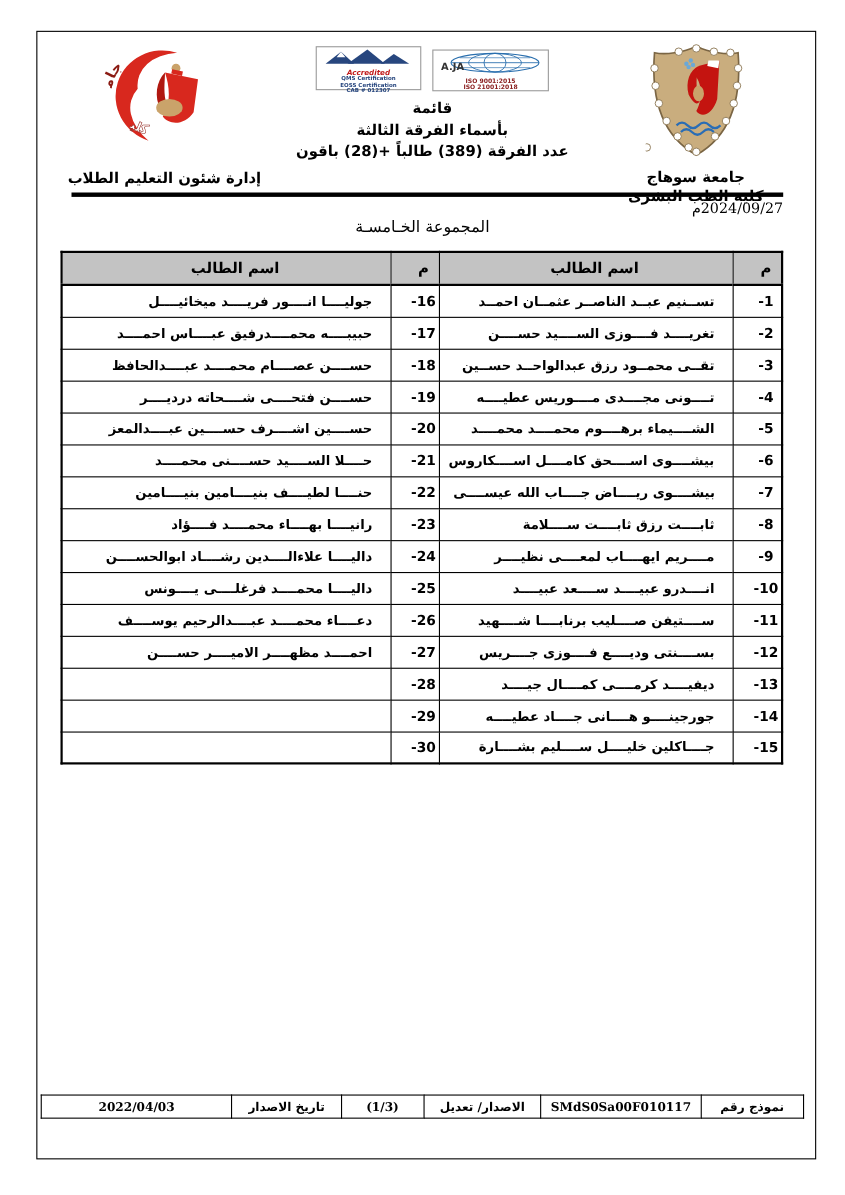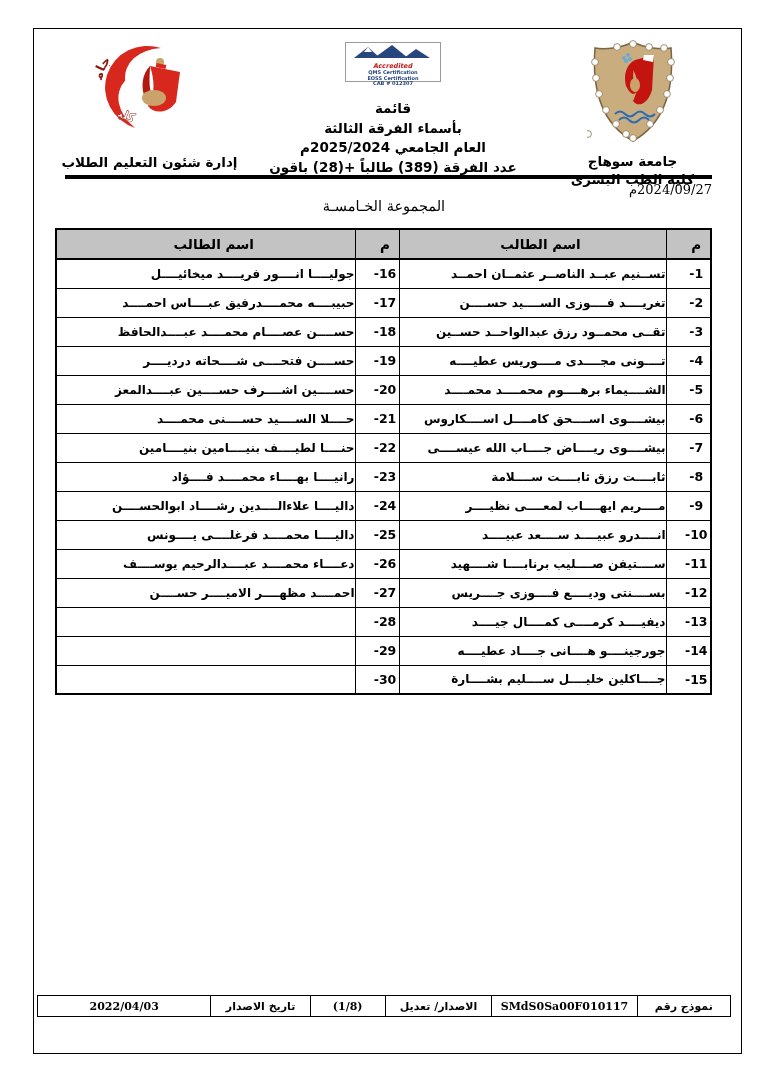--- a/index.html
+++ b/index.html
@@ -16,21 +16,21 @@
   .hdr-right { position:absolute; top:38px; right:48px; width:175px; text-align:center; }
   .hdr-right .uni-lines { margin-top:2px; font-weight:bold; font-size:13.5px; line-height:18px; }
   .hdr-center { position:absolute; top:42px; left:268px; width:250px; text-align:center; }
   .certs { display:flex; justify-content:center; align-items:flex-start; gap:10px; direction:ltr; }
   .cert-box { background:#fff; border:1px solid #9a9a9a; padding:1px 3px; text-align:center; }
   .cert-box.egac { width:96px; height:40px; }
   .cert-box.aja  { width:106px; height:38px; margin-top:3px; }
   .cert-tiny { font-size:5px; line-height:5.5px; font-weight:bold; color:#27467e; white-space:nowrap; direction:ltr; }
   .cert-acc { font-size:6.5px; line-height:7px; font-weight:bold; color:#c01818; font-style:italic; direction:ltr;}
   .cert-iso { font-size:5.5px; line-height:6px; font-weight:bold; color:#8b2020; white-space:nowrap; direction:ltr;}
-  .title-lines { margin-top:17px; font-weight:bold; font-size:13.5px; line-height:19.5px; }
+  .title-lines { margin-top:7px; font-weight:bold; font-size:13.5px; line-height:19.5px; }
   .hdr-left { position:absolute; top:40px; left:52px; width:195px; text-align:center; }
   .hdr-left .caption { margin-top:16px; font-weight:bold; font-size:13.5px; }
   .hdr-rule { position:absolute; left:65px; top:175px; width:647px; height:4px; background:#000; }
   .date-line {
     position:absolute; top:182px; right:56px; font-family:"DejaVu Serif", serif;
     font-size:13px; letter-spacing:0.2px;
   }
   .group-title { position:absolute; top:198px; left:0; width:768px; text-align:center;
     font-size:14.5px; font-family:"DejaVu Serif", serif; }
   
@@ -44,21 +44,21 @@
   table.students col.c-name-l { width:299px; }
   table.students th, table.students td { border:1px solid #000; overflow:hidden; white-space:nowrap; }
   table.students { border:2.5px solid #000; }
   table.students thead th {
     background:#c3c3c3; height:30px; font-size:13.5px; font-weight:bold;
     border-bottom:2.5px solid #000;
     padding-left:16px;
   }
   table.students td { height:29px; font-weight:bold;padding-left:16px; }
   table.students td.num { text-align:center; font-size:12.5px; }
-  table.students td.name { text-align:right; padding:0 0; font-size:12px;margin-top:20px; }
+  table.students td.name { text-align:right; padding:0 16px; font-size:12px;margin-top:20px; }
   
   table.footer {
     position:absolute; top:995px; right:37px; width:694px;
     border-collapse:collapse; table-layout:fixed; direction:rtl;
     border:1.2px solid #000;
   }
   table.footer td {
     border:1px solid #000; height:21px; text-align:center;
     font-size:11px; font-weight:bold; white-space:nowrap; overflow:hidden;
   }
@@ -121,25 +121,37 @@
         <polygon points="4,14 18,3 30,14" fill="#27467e"></polygon>
         <polygon points="24,14 42,1 58,14" fill="#27467e"></polygon>
         <polygon points="54,14 66,5 80,14" fill="#27467e"></polygon>
         <polygon points="18,3 22,8 14,8" fill="#ffffff"></polygon>
       </svg>
       <div class="cert-acc">Accredited</div>
       <div class="cert-tiny">QMS Certification</div>
       <div class="cert-tiny">EOSS Certification</div>
       <div class="cert-tiny">CAB # 012307</div>
     </div>
+    <div class="cert-box aja">
+      <svg width="96" height="20" viewBox="0 0 96 20">
+        <ellipse cx="52" cy="10" rx="40" ry="8.5" fill="none" stroke="#2a6fae" stroke-width="1"></ellipse>
+        <ellipse cx="52" cy="10" rx="24" ry="8.5" fill="none" stroke="#2a6fae" stroke-width="0.8"></ellipse>
+        <ellipse cx="52" cy="10" rx="10" ry="8.5" fill="none" stroke="#2a6fae" stroke-width="0.8"></ellipse>
+        <line x1="12" y1="10" x2="92" y2="10" stroke="#2a6fae" stroke-width="0.8"></line>
+        <line x1="20" y1="5.5" x2="84" y2="5.5" stroke="#2a6fae" stroke-width="0.6"></line>
+        <line x1="20" y1="14.5" x2="84" y2="14.5" stroke="#2a6fae" stroke-width="0.6"></line>
+        <text x="3" y="17" font-size="9" font-weight="bold" fill="#333333">A.JA</text>
+      </svg>
+      <div class="cert-iso">ISO 9001:2015</div>
+      <div class="cert-iso">ISO 21001:2018</div>
+    </div>
   </div>
   <div class="title-lines">
     <div>قائمة</div>
     <div>بأسماء الفرقة الثالثة</div>
-    <div>العام الجامعي 2025/2024م</div>
     <div>عدد الفرقة (389) طالباً +(28) باقون</div>
   </div>
 </div>
 
 <div class="hdr-left">
   <svg width="132" height="94" viewBox="0 0 132 94">
     <defs>
       <path id="arcTop" d="M18,40 A52,36 0 0 1 118,28"></path>
       <path id="arcBot" d="M34,76 A50,34 0 0 0 106,72"></path>
     </defs>
@@ -276,18 +288,18 @@
       </tr>
     </tbody>
 </table>
 
 <table class="footer">
   <tbody>
       <tr id="footer-row">
         <td class="lbl" style="width: 90px;">نموذج رقم</td>
         <td class="val" style="width: 140px;">SMdS0Sa00F010117</td>
         <td class="lbl" style="width: 103px;">الاصدار/ تعديل</td>
-        <td class="val" style="width: 72px;">(1/8)</td>
+        <td class="val" style="width: 72px;">(1/3)</td>
         <td class="lbl" style="width: 96px;">تاريخ الاصدار</td>
         <td class="val" style="width: 167px;">2022/04/03</td>
       </tr>
     </tbody>
 </table>
 
 </body></html>

